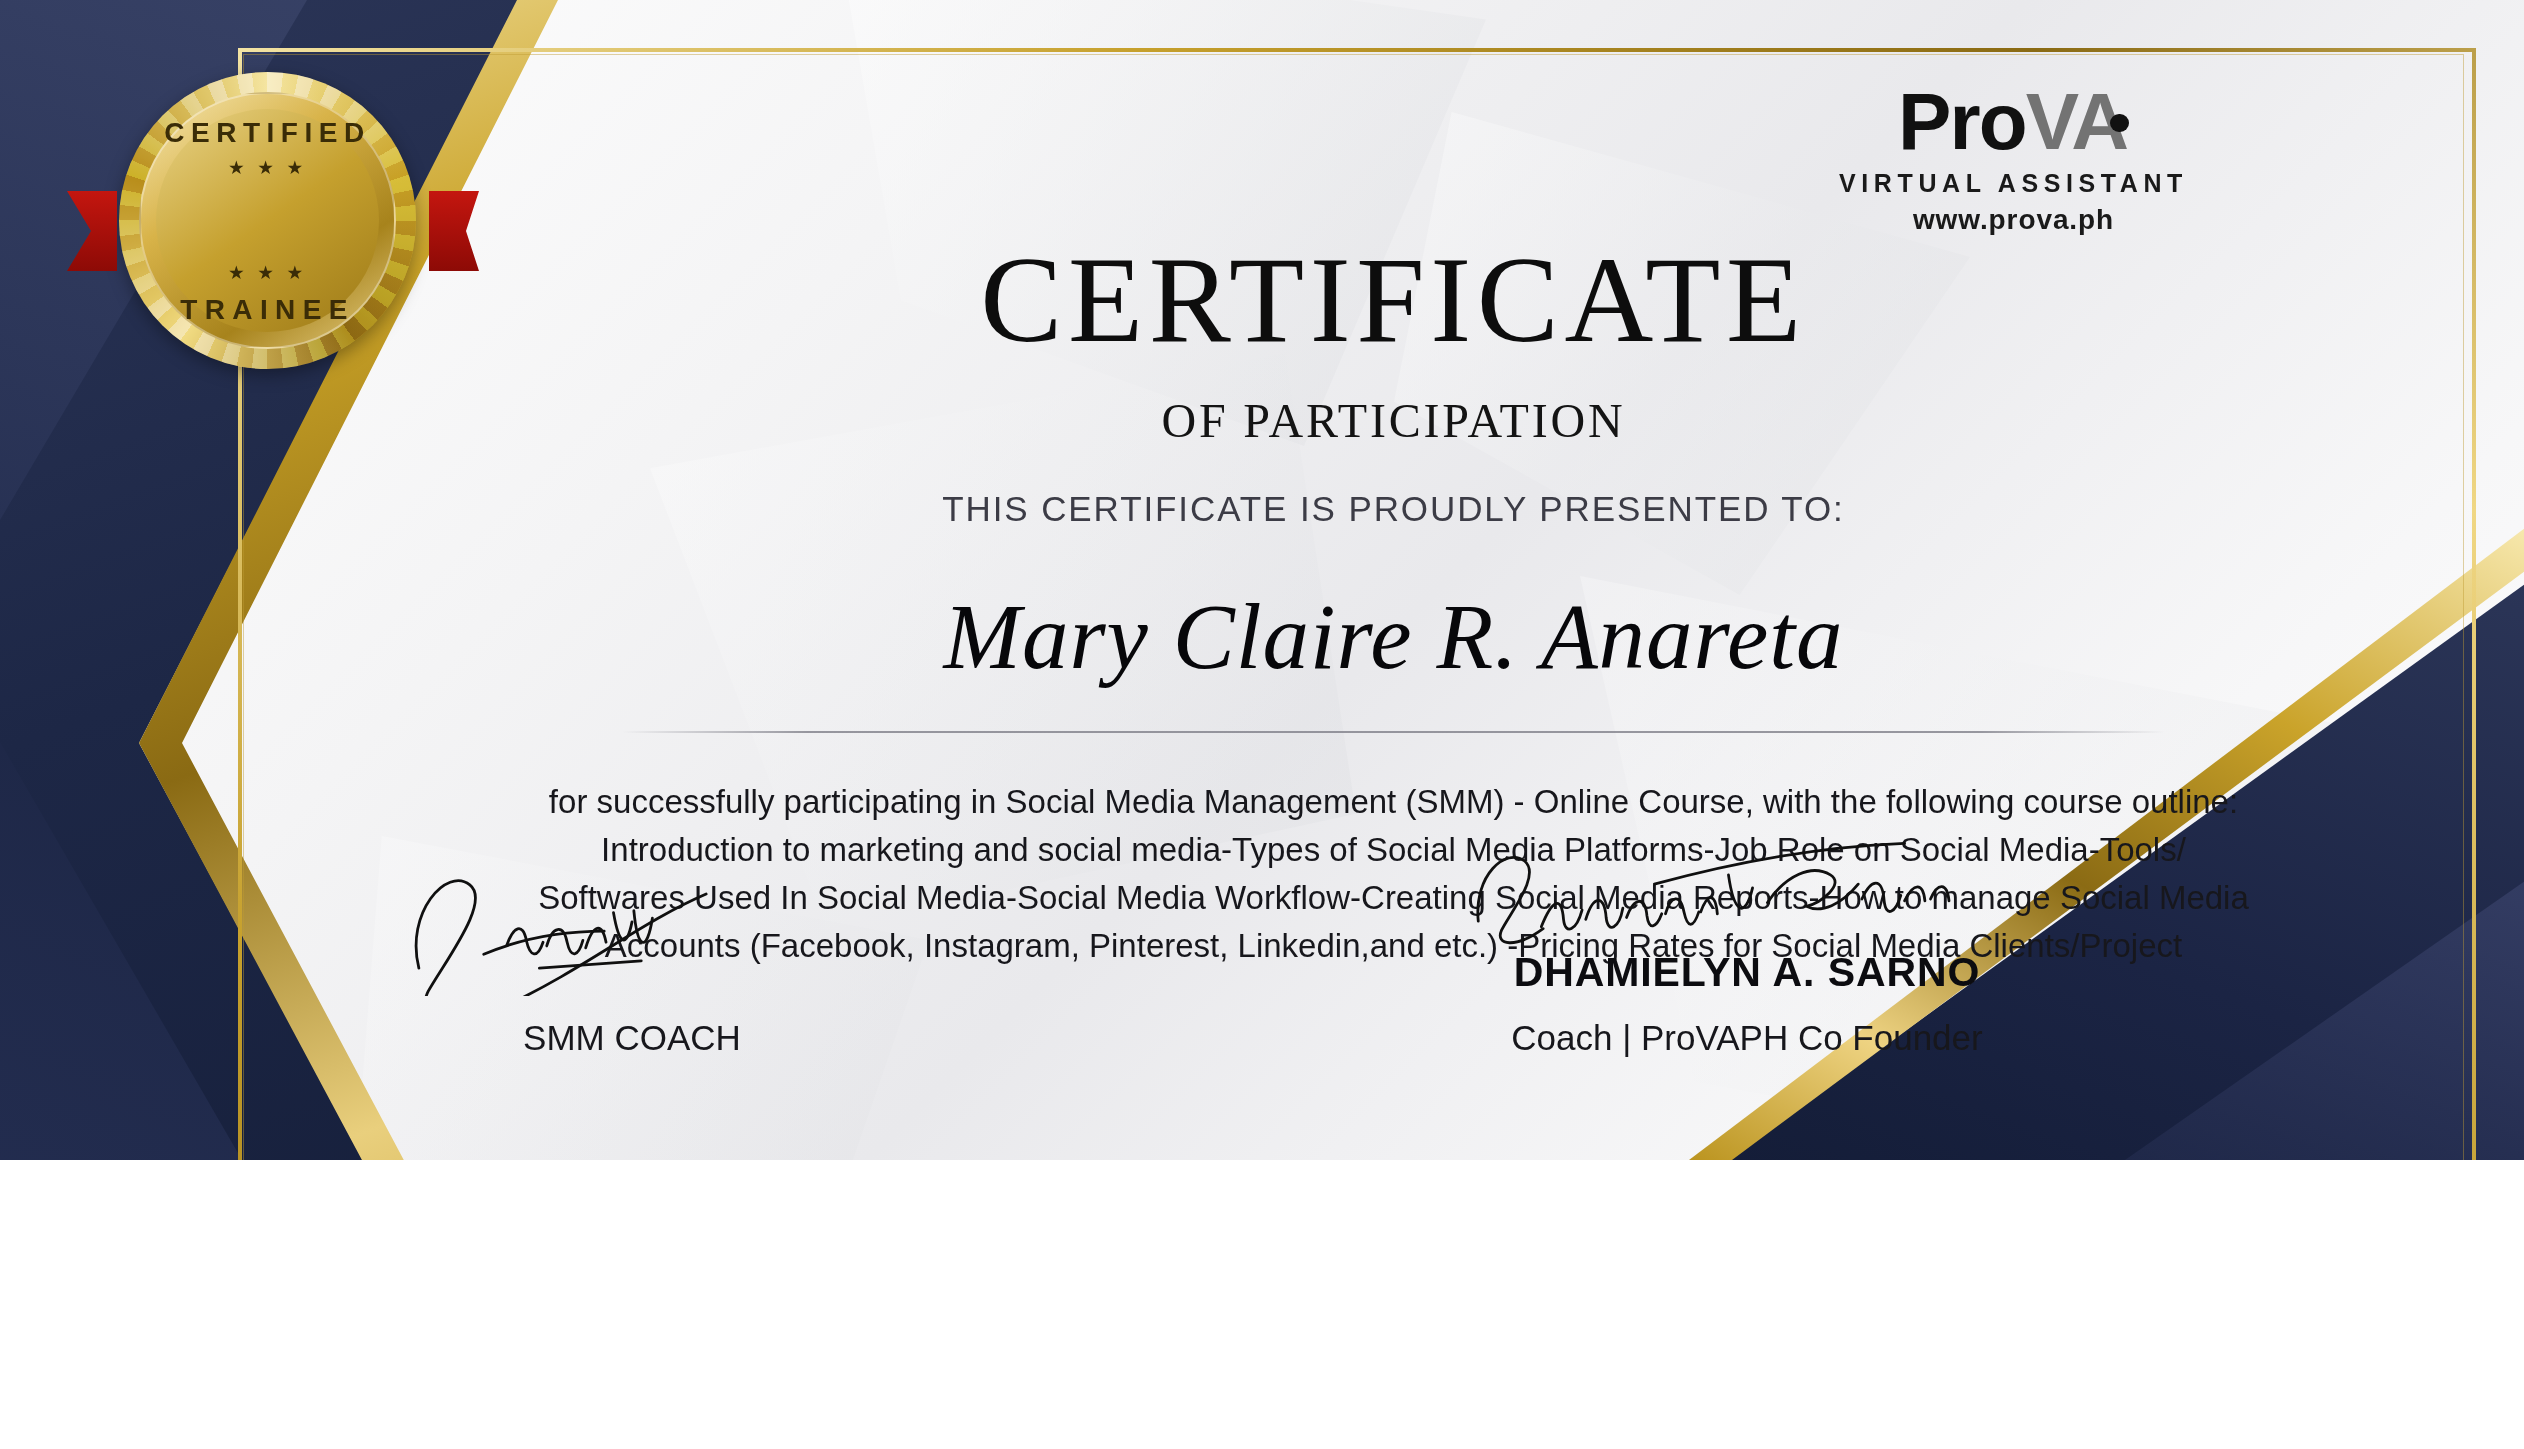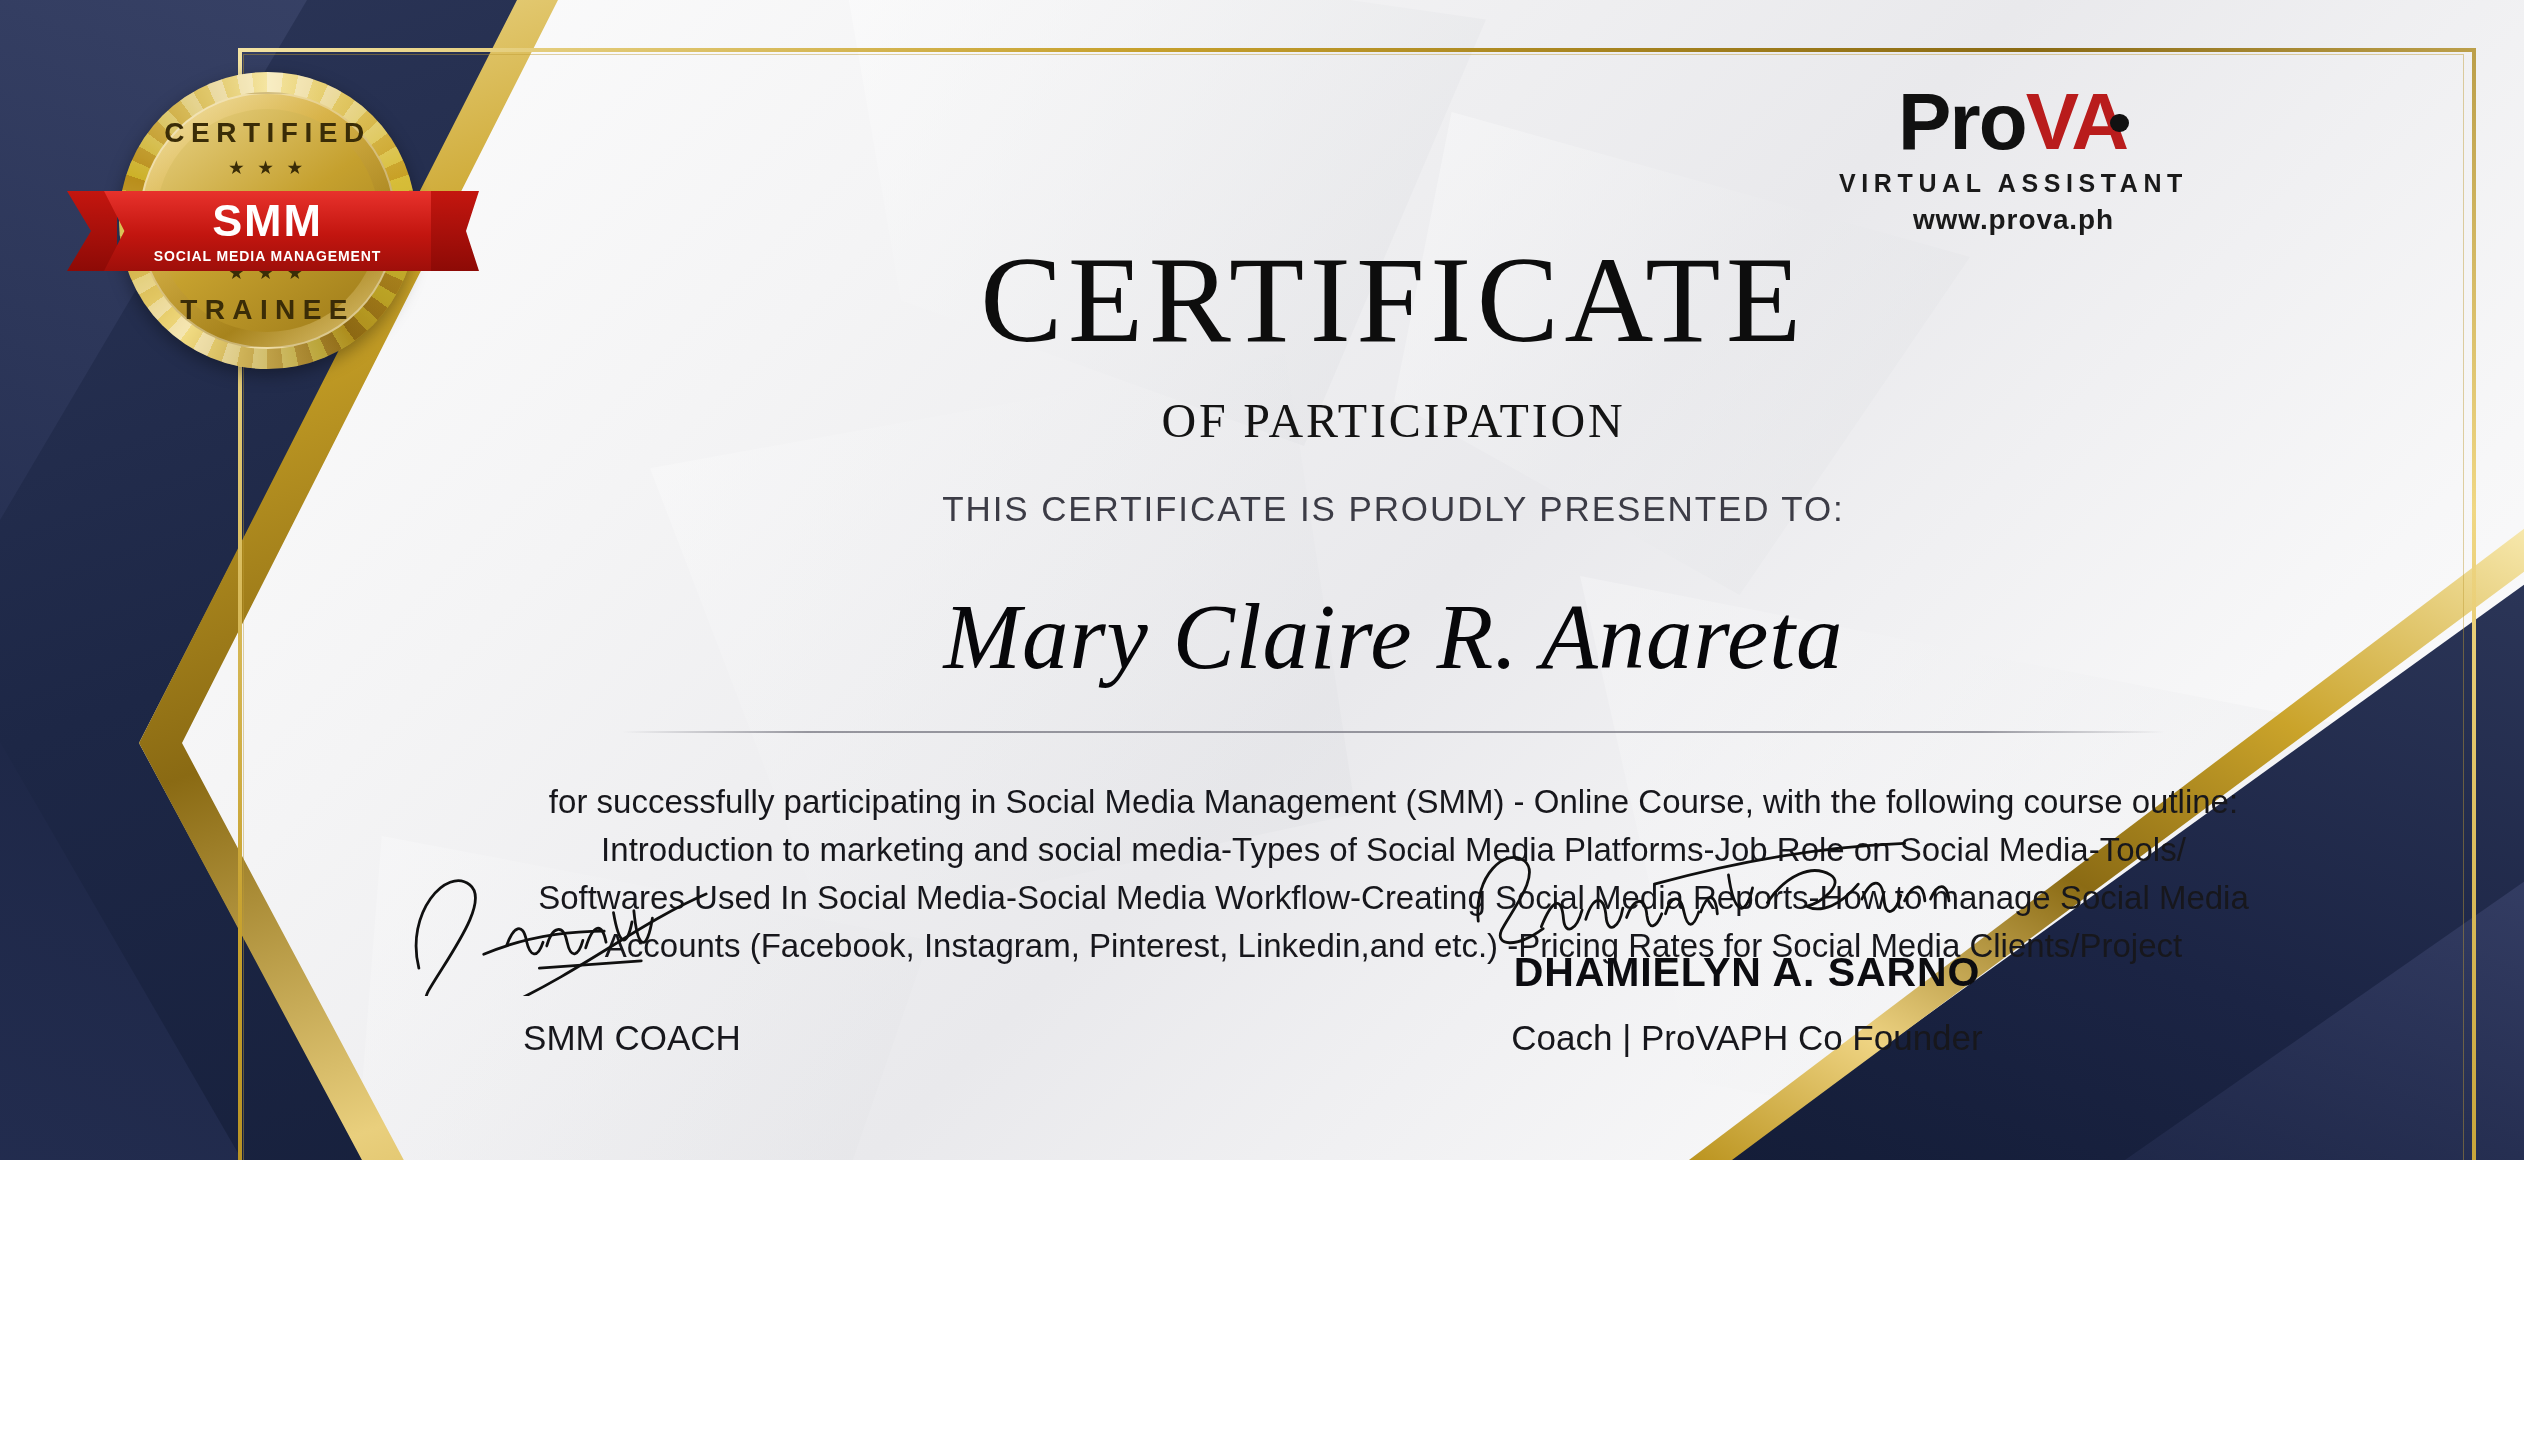--- a/index.html
+++ b/index.html
@@ -195,21 +195,21 @@
   }
   .logo-word {
     font-family: "Liberation Sans", sans-serif;
     font-weight: bold;
     font-size: 80px;
     color: #111;
     letter-spacing: -1.9px;
     line-height: 1;
     display: inline-block;
   }
-  .logo-v { color: #b91c1c; }
+  .logo-v { color: #737373; }
   .logo-dot {
     display: inline-block;
     width: 18.6px; height: 18.6px; border-radius: 50%;
     background: #111;
     margin-left: -16.7px;
     vertical-align: 16.7px;
   }
   .logo-sub {
     margin-top: 7.4px;
     font-size: 25px;
@@ -338,24 +338,20 @@
     <div class="seal-scallop"></div>
     <div class="seal-inner"></div>
     <div class="seal-inner2"></div>
     <div class="seal-text-top">CERTIFIED</div>
     <div class="seal-stars top">★ ★ ★</div>
     <div class="seal-stars bottom">★ ★ ★</div>
     <div class="seal-text-bottom">TRAINEE</div>
 
     <div class="ribbon-left-tail"></div>
     <div class="ribbon-right-tail"></div>
-    <div class="ribbon">
-      <div class="ribbon-main">SMM</div>
-      <div class="ribbon-sub">SOCIAL MEDIA MANAGEMENT</div>
-    </div>
   </div>
 
   <div class="logo">
     <div>
       <span class="logo-word">Pro</span><span class="logo-word logo-v">VA</span><span class="logo-dot"></span>
     </div>
     <div class="logo-sub">VIRTUAL ASSISTANT</div>
     <div class="logo-url">www.prova.ph</div>
   </div>
 

